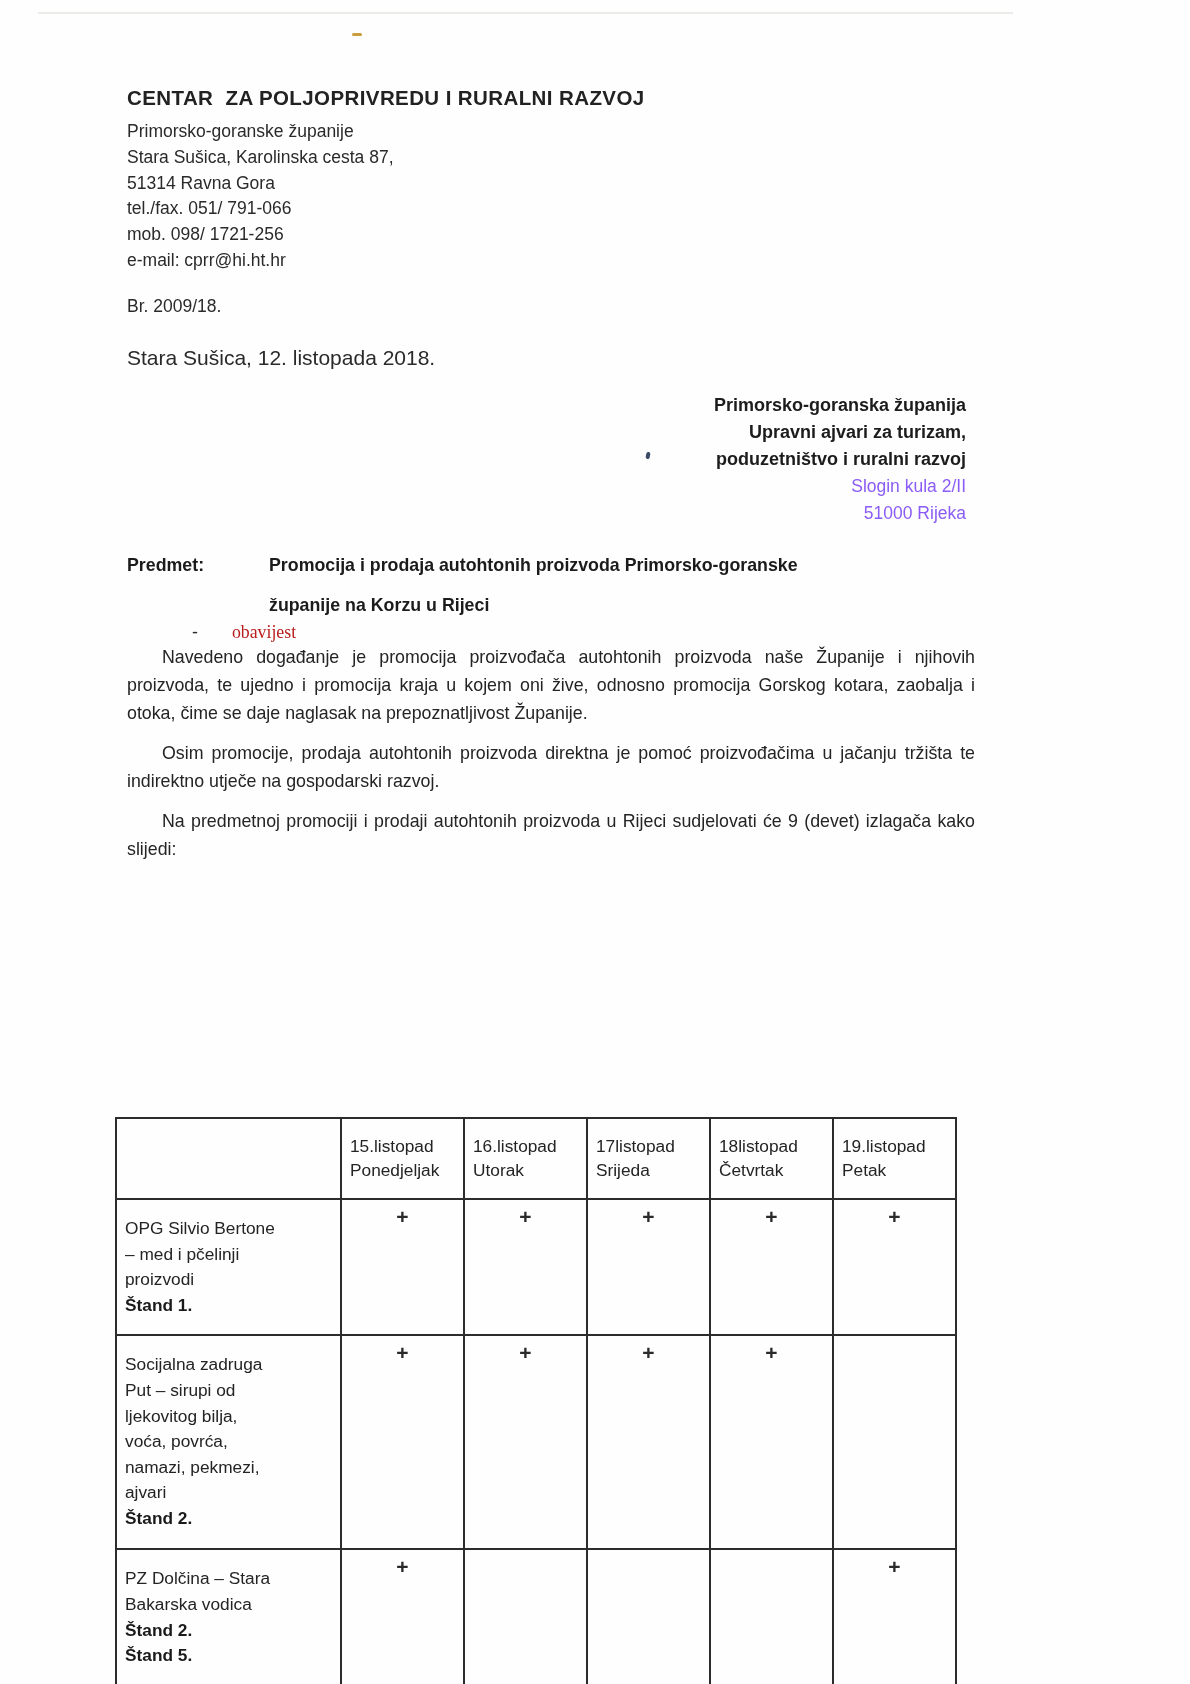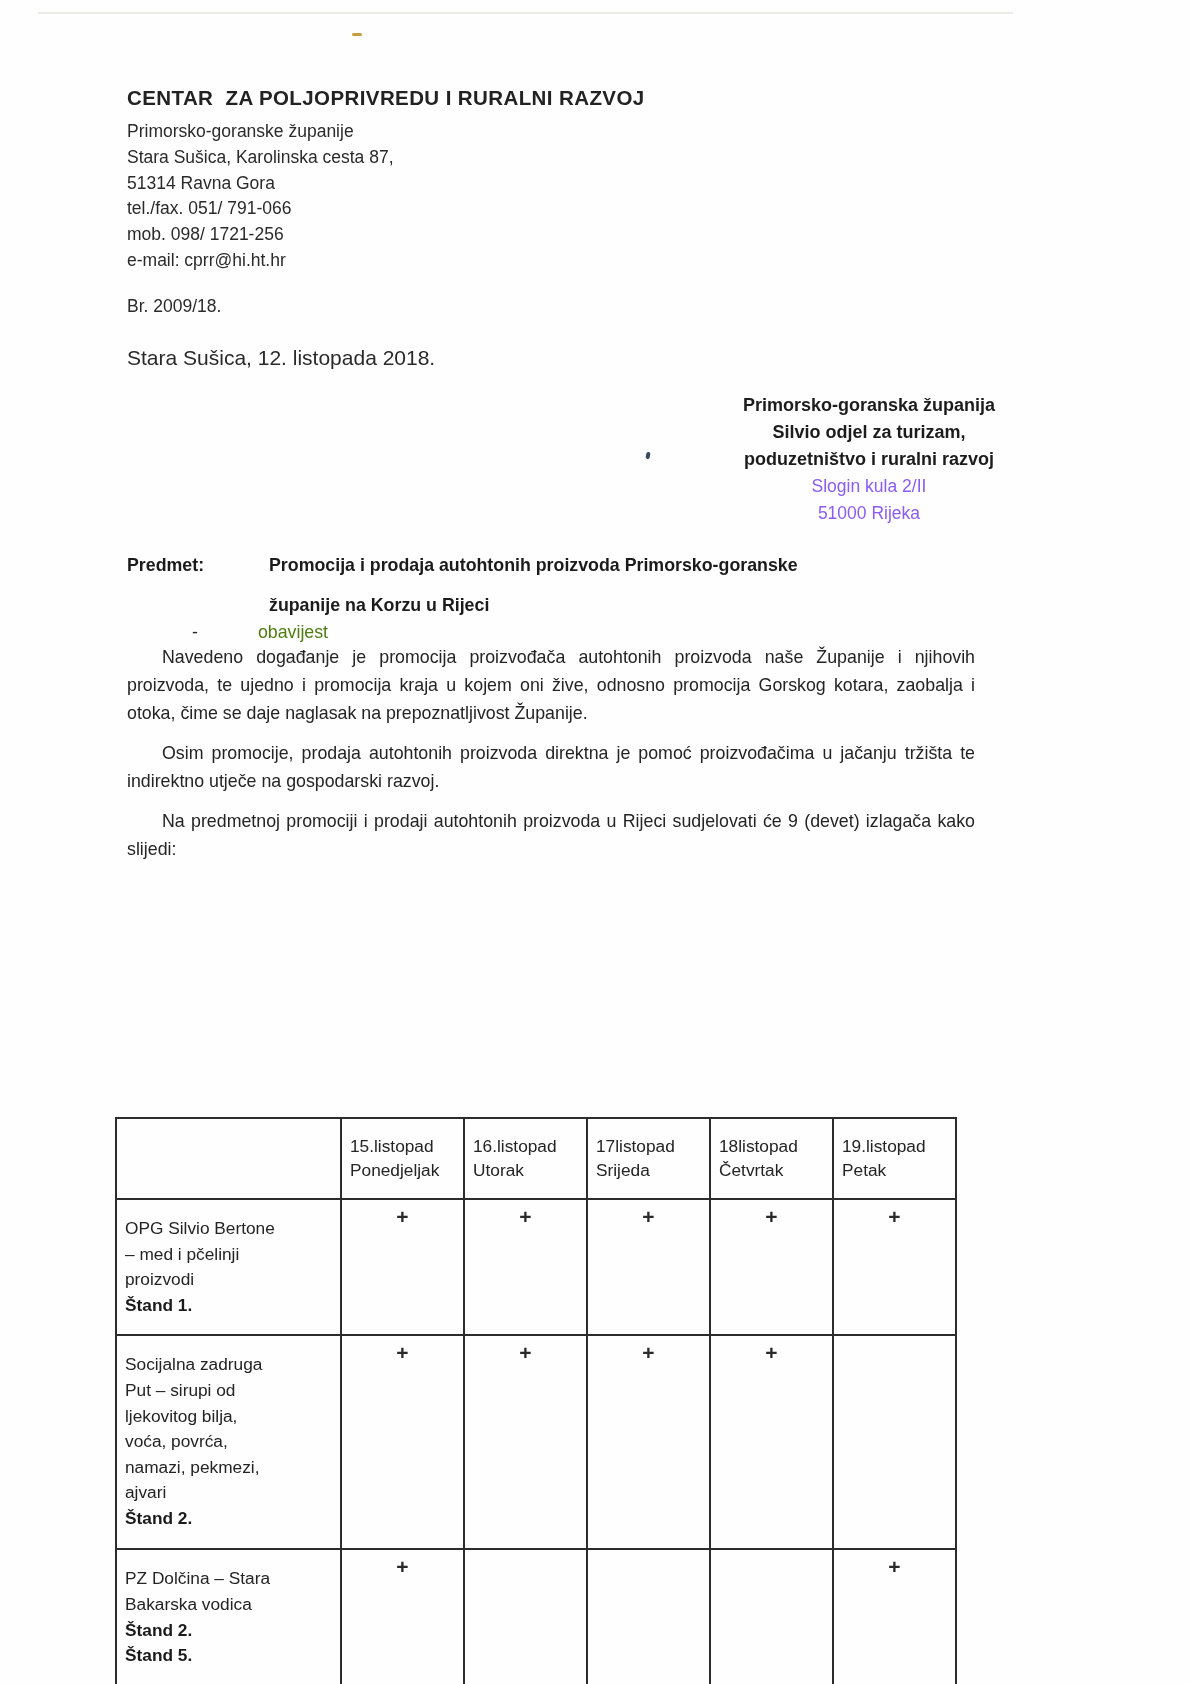--- a/index.html
+++ b/index.html
@@ -40,32 +40,32 @@
     font-size: 20.5px; font-weight: bold; color: #222;
     letter-spacing: 0.4px; white-space: pre;
     margin: 0 0 9px 0;
   }
   .addr-line { font-size: 17.5px; line-height: 25.8px; color: #2a2a2a; }
 
   .ref      { position: absolute; left: 127px; top: 296px; font-size: 17.5px; color: #2a2a2a; }
   .dateline { position: absolute; left: 127px; top: 346px; font-size: 21px; color: #2a2a2a; }
 
   
-  .recipient { position: absolute; right: 195px; top: 392px; text-align: center; }
+  .recipient { position: absolute; right: 224px; top: 392px; text-align: right; }
   .recipient .b { font-size: 18px; font-weight: bold; line-height: 27px; color: #1c1c1c; }
   .recipient .r { font-size: 17.5px; line-height: 27px; color: #8b5cf6; }
 
   
   .subject { position: absolute; left: 127px; top: 552px; font-size: 17.8px; line-height: 27.5px; }
   .subject-row { display: flex; gap: 36px; }
   .subject-label { font-weight: bold; width: 106px; flex: 0 0 106px; color: #1b1b1b; }
   .subject-text { font-weight: bold; color: #1b1b1b; }
   .subject-note-row { margin-top: 0; }
   .subject-note-row .dash { margin-left: 65px; color: #2a2a2a; }
-  .subject-note-row .note { margin-left: 55px; color: #4d7c0f; }
+  .subject-note-row .note { margin-left: 29px; color: #b91c1c; font-family: Liberation Serif, serif; }
 
   
   .bodytext { position: absolute; left: 127px; top: 643px; width: 848px; }
   .bodytext p {
     margin: 0 0 12px 0;
     font-size: 17.8px; line-height: 28px;
     text-align: justify; text-indent: 35px;
     color: #242424;
   }
 
@@ -114,21 +114,21 @@
     <div class="addr-line">tel./fax. 051/ 791-066</div>
     <div class="addr-line">mob. 098/ 1721-256</div>
     <div class="addr-line">e-mail: cprr@hi.ht.hr</div>
   </header>
 
   <div class="ref">Br. 2009/18.</div>
   <div class="dateline">Stara Sušica, 12. listopada 2018.</div>
 
   <div class="recipient">
     <div class="b">Primorsko-goranska županija</div>
-    <div class="b">Silvio odjel za turizam,</div>
+    <div class="b">Upravni ajvari za turizam,</div>
     <div class="b">poduzetništvo i ruralni razvoj</div>
     <div class="r">Slogin kula 2/II</div>
     <div class="r">51000 Rijeka</div>
   </div>
 
   <div class="subject">
     <div class="subject-row">
       <span class="subject-label">Predmet:</span>
       <span class="subject-text">
         <span style="display:block;">Promocija i prodaja autohtonih proizvoda Primorsko-goranske</span>

